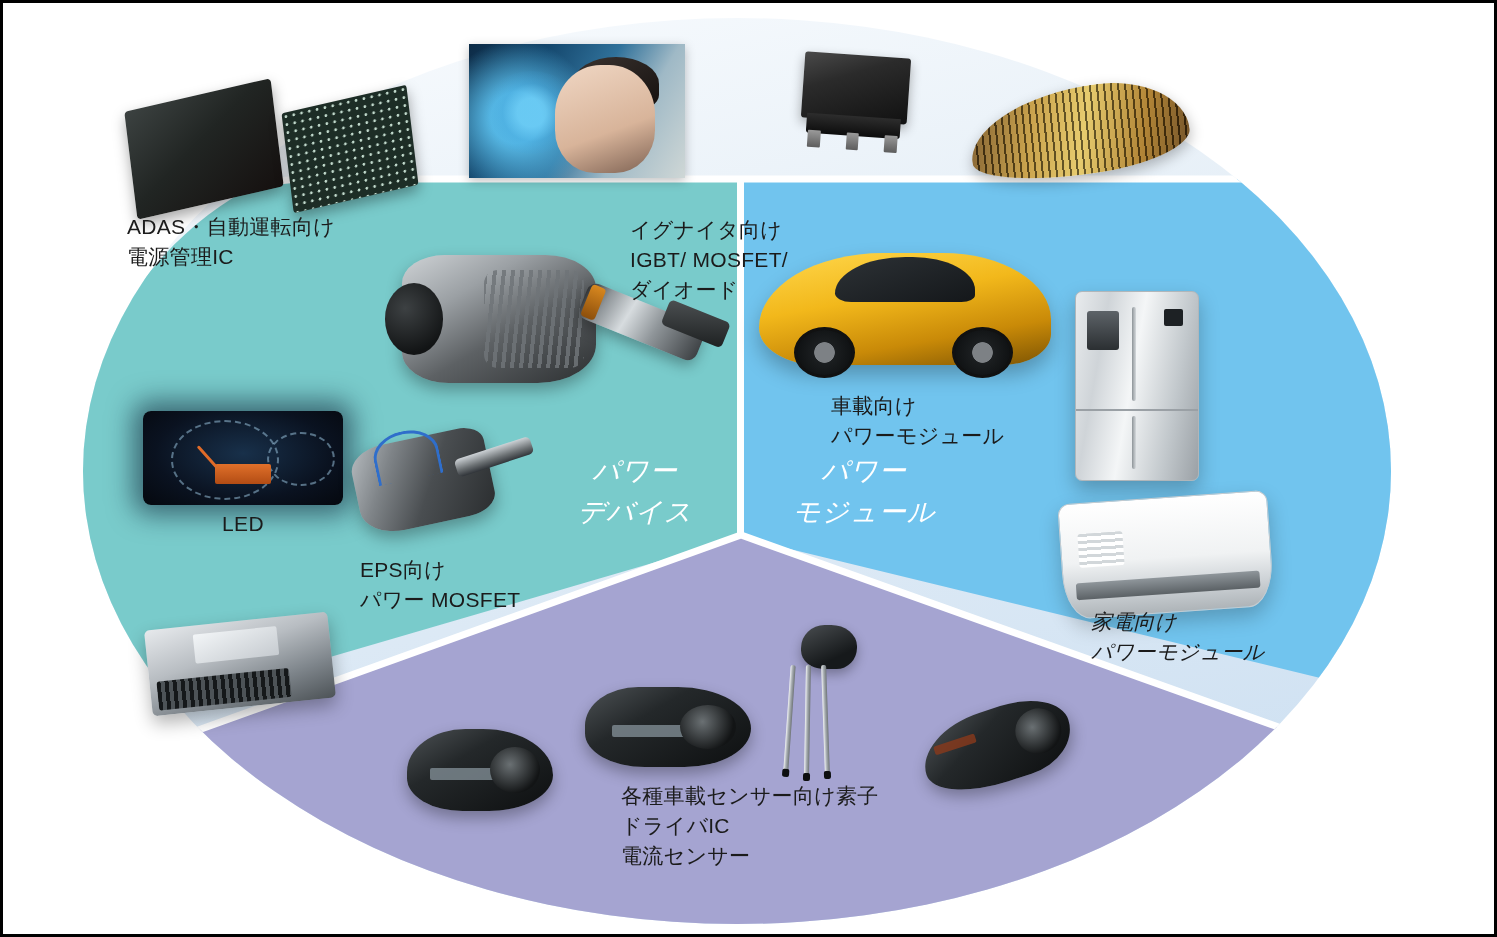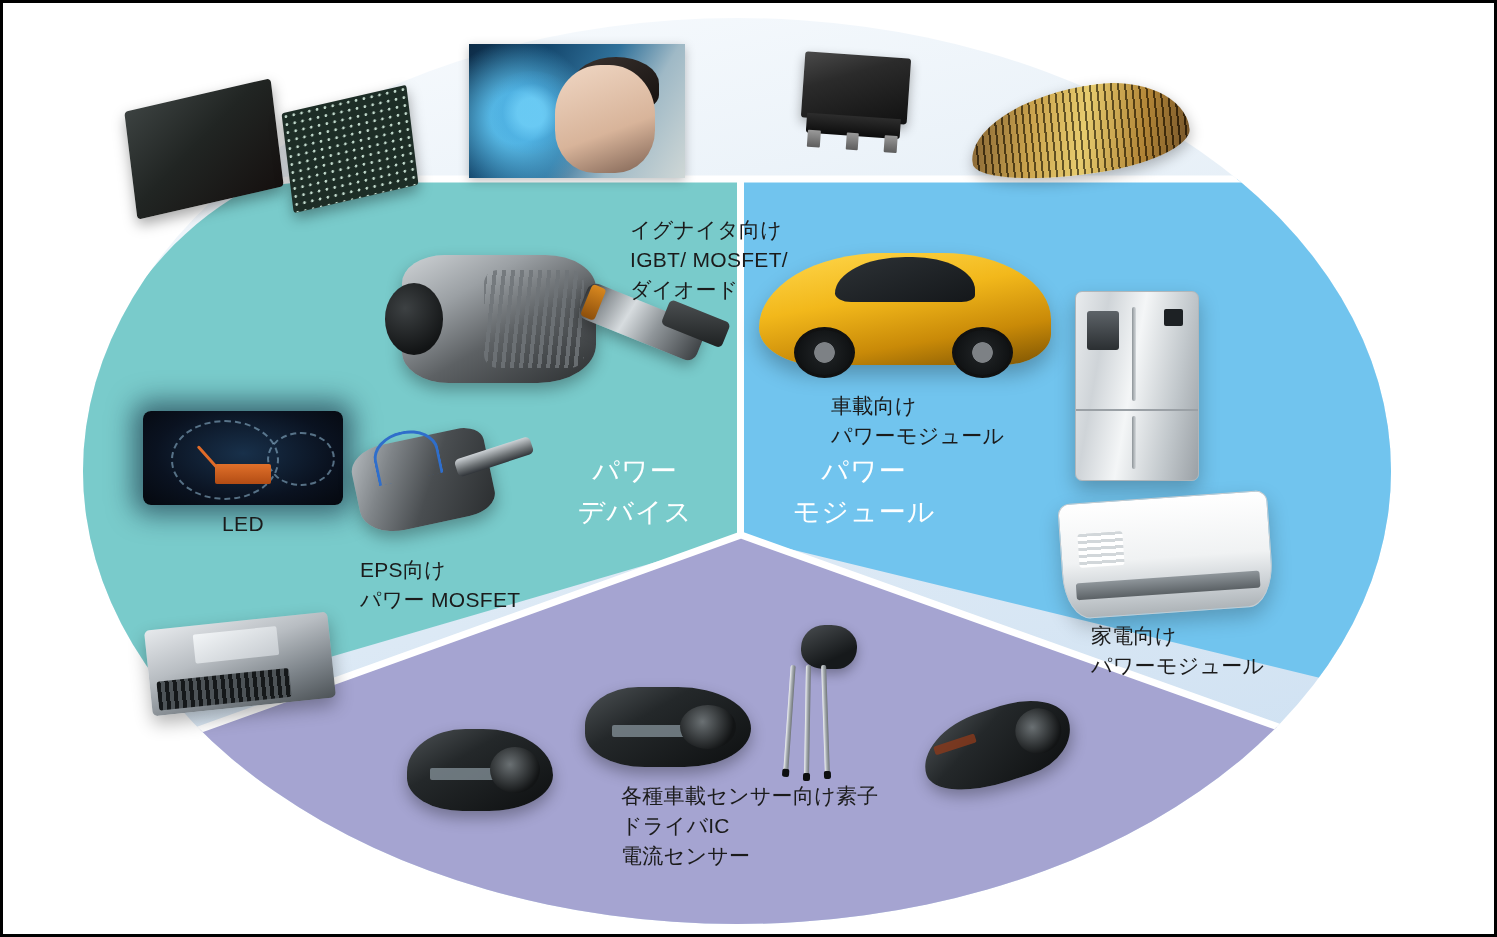--- a/index.html
+++ b/index.html
@@ -39,20 +39,21 @@
     white-space: pre-line;
     font-weight: 400;
   }
   .label.white {
     color: #ffffff;
     font-weight: 500;
     font-size: 27px;
     line-height: 1.5;
     text-align: center;
     letter-spacing: 1px;
+    font-style: italic;
   }
   .label.sector-title {
     font-size: 27px;
   }
 
   
   .photo {
     position: absolute;
   }
 
@@ -540,37 +541,39 @@
     <div class="probe-pin" style="left:12px;  top:40px; height:106px; transform:rotate(4deg);"></div>
     <div class="probe-pin" style="left:30px;  top:40px; height:110px; transform:rotate(1deg);"></div>
     <div class="probe-pin" style="left:48px;  top:40px; height:108px; transform:rotate(-2deg);"></div>
   </div>
 
   <div class="photo sensor-blob sensor-d" style="left:918px; top:706px; width:152px; height:74px;">
     <div class="strip" style="left:10%; top:24%; width:28%; height:12%; background:#8a3a1c;"></div>
     <div class="eye" style="right:6%; top:18%; width:30%; height:60%;"></div>
   </div>
 
+  <div class="label" style="left:124px; top:209px;">ADAS・自動運転向け
+電源管理IC</div>
 
 
   <div class="label" style="left:584px; top:212px;margin-left:43px;">イグナイタ向け
 IGBT/ MOSFET/
 ダイオード</div>
 
   <div class="label" style="left:140px; top:506px; width:200px; text-align:center;">LED</div>
 
 
   <div class="label" style="left:357px; top:552px;">EPS向け
 パワー MOSFET</div>
 
   <div class="label" style="left:828px; top:388px;">車載向け
 パワーモジュール</div>
 
 
-  <div class="label" style="left:1088px; top:618px;">家電向け
+  <div class="label" style="left:1088px; top:604px;font-style:italic;">家電向け
 パワーモジュール</div>
 
   <div class="label" style="left:618px; top:778px;">各種車載センサー向け素子
 ドライバIC
 電流センサー</div>
 
   <div class="label white sector-title" style="left:512px; top:448px; width:240px;">パワー
 デバイス</div>
 
   <div class="label white sector-title" style="left:726px; top:448px; width:270px;">パワー

